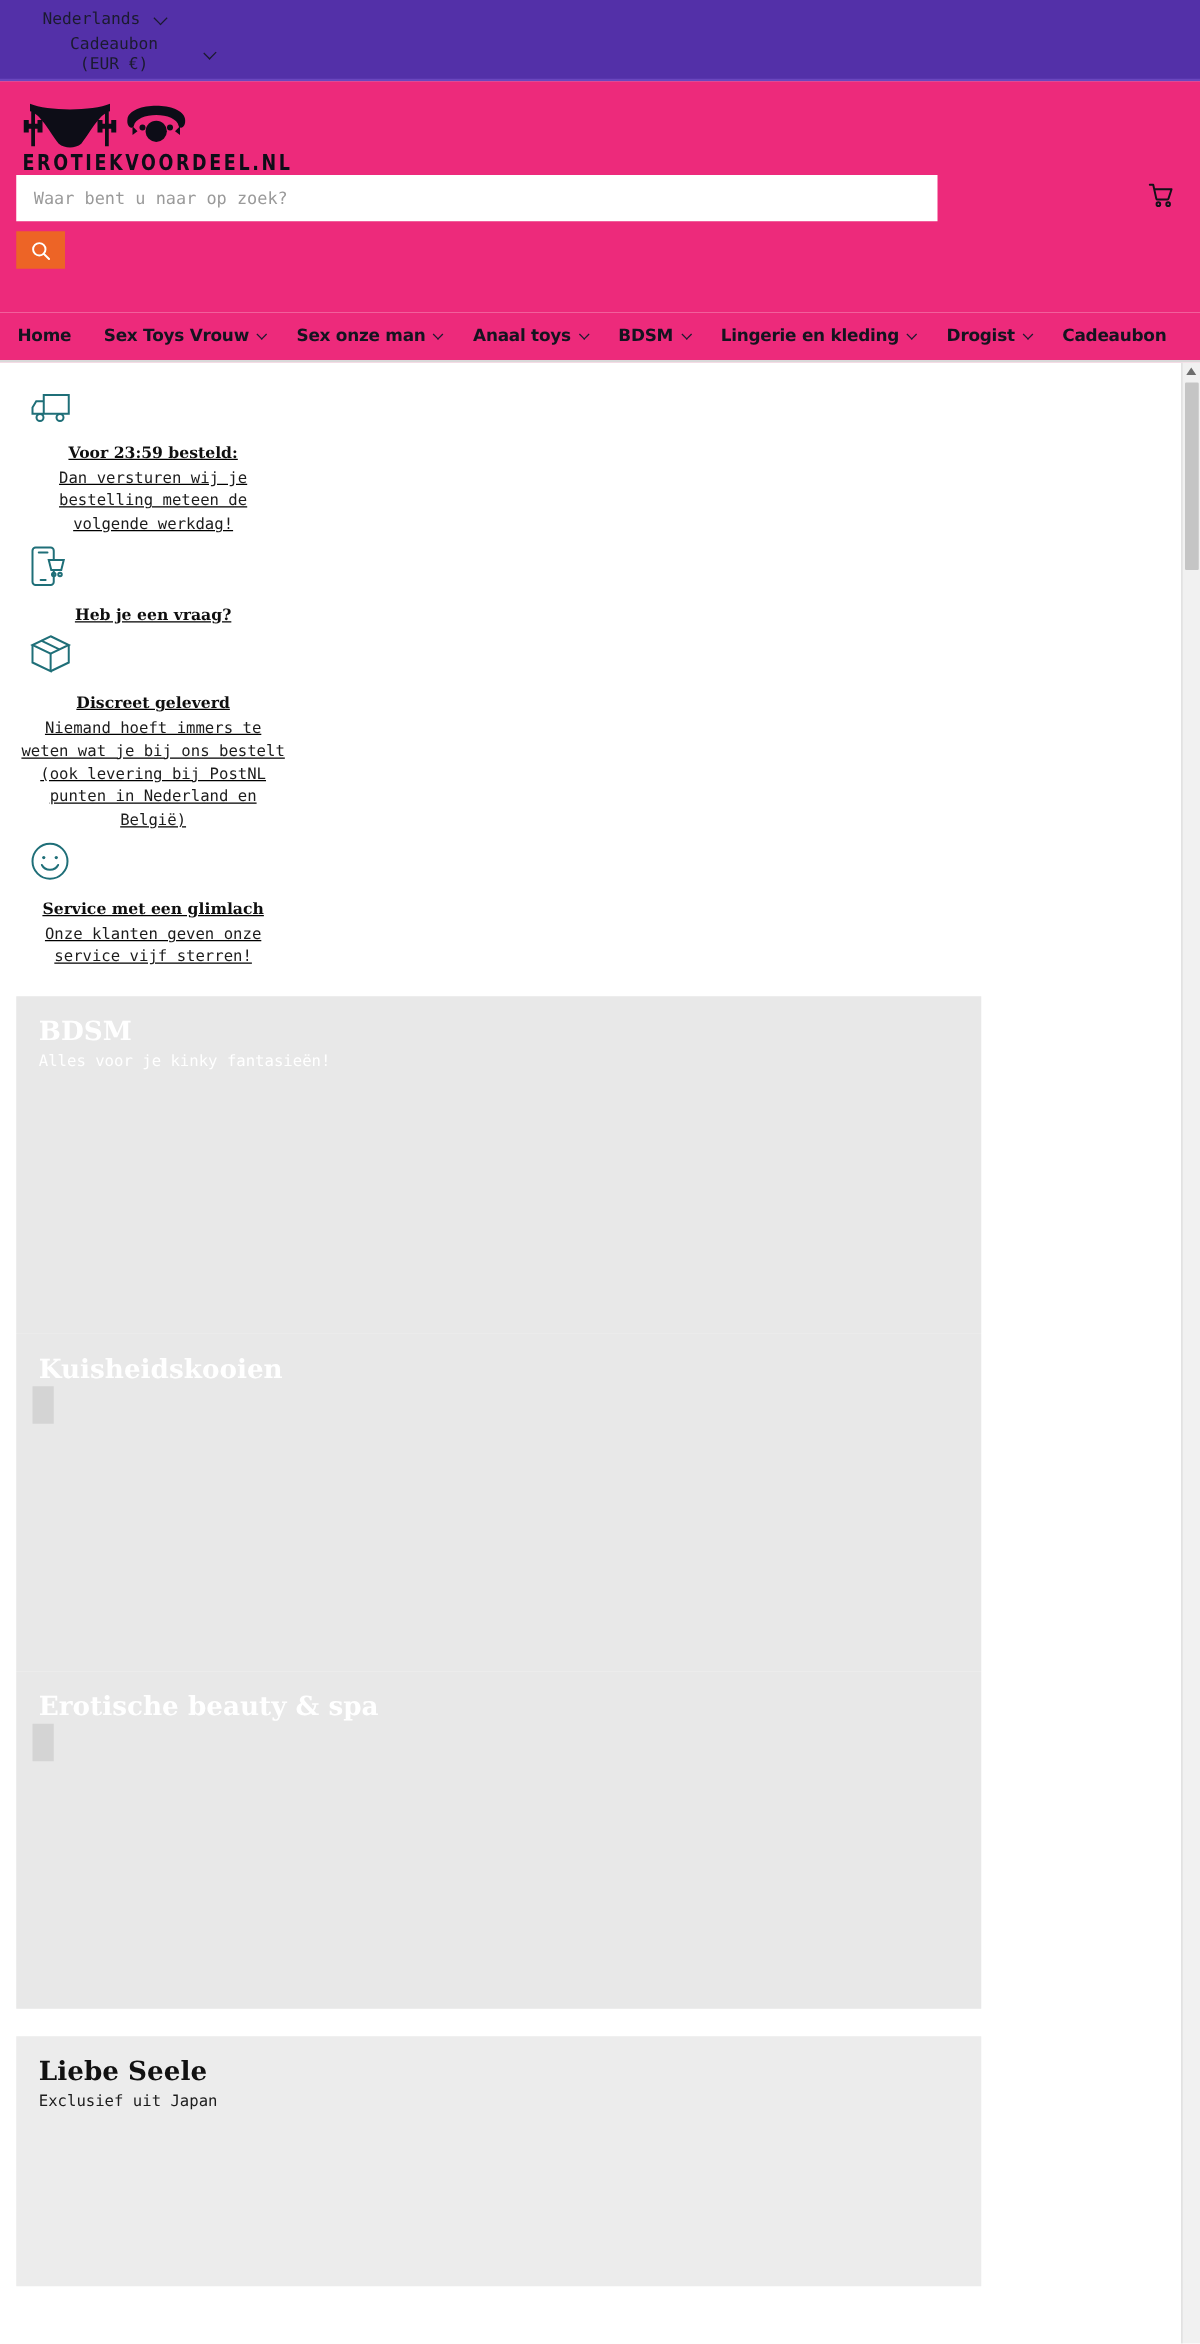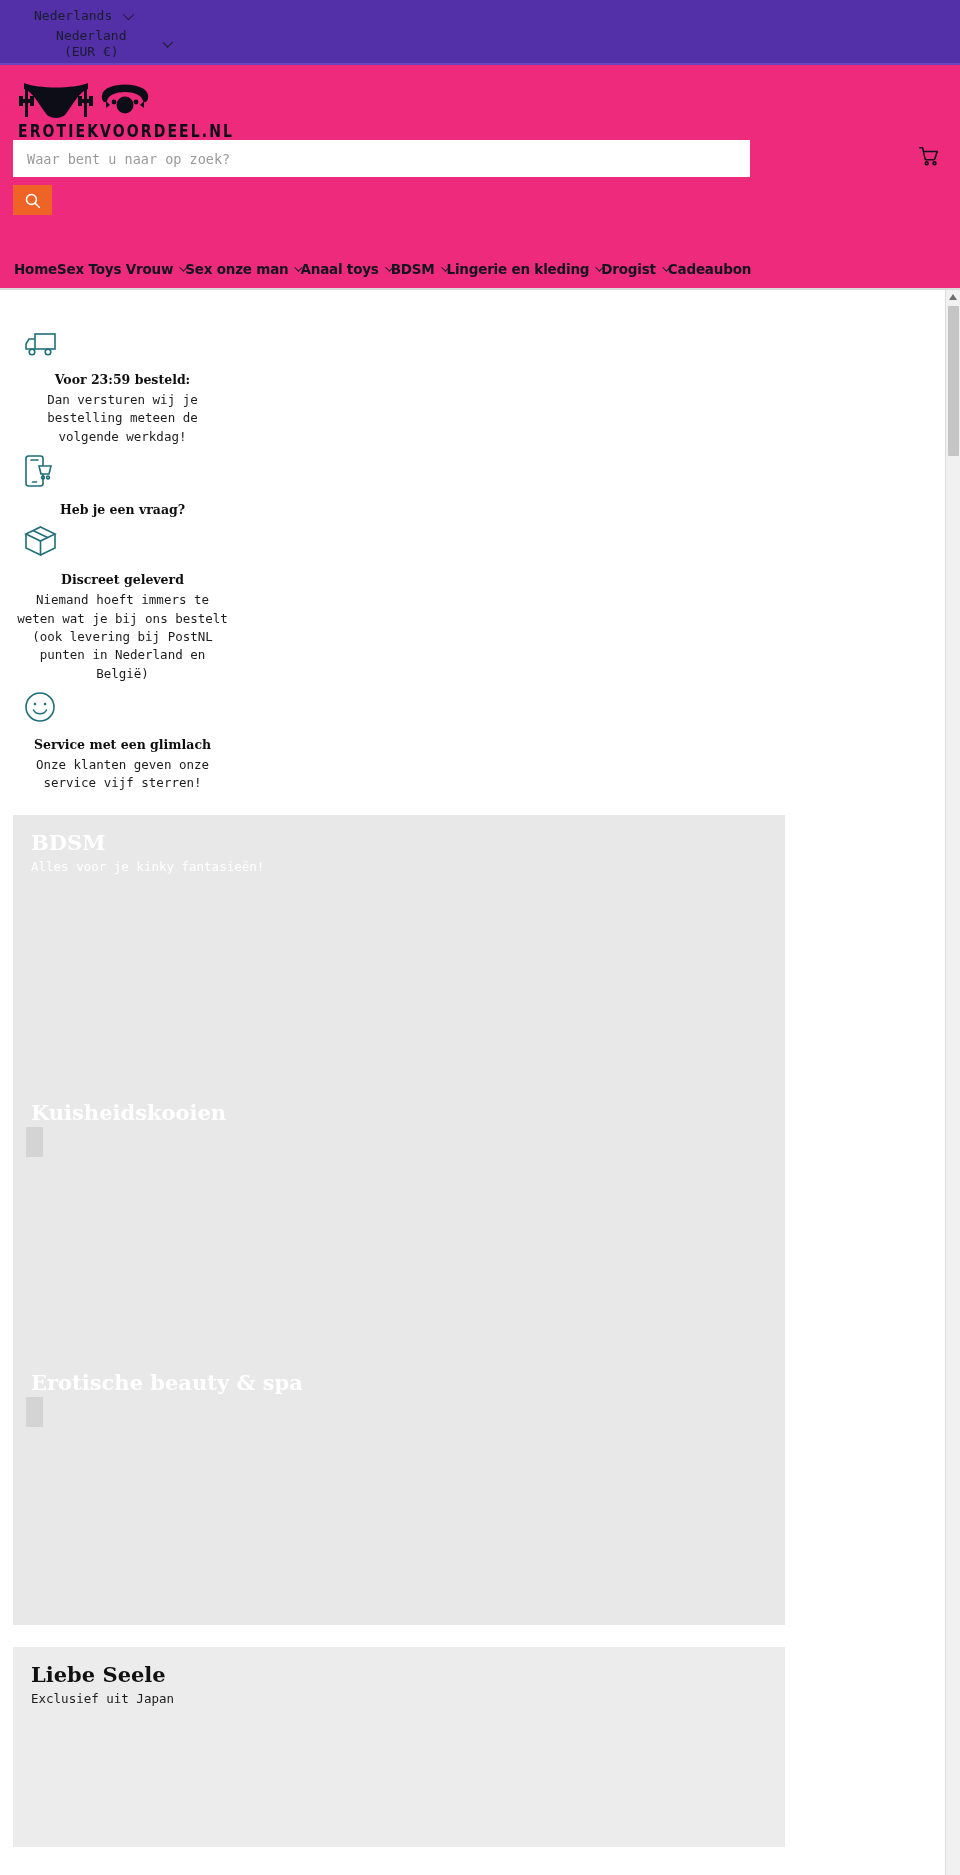--- a/index.html
+++ b/index.html
@@ -117,20 +117,21 @@
     cursor: pointer;
   }
 
   
   .nav {
     background: #ed2a7b;
     height: 40px;
     display: flex;
     align-items: center;
     padding-left: 14px;
+    gap: 26px;
     border-bottom: 2px solid #d9d9d9;
   }
   .nav-item {
     display: flex;
     align-items: center;
     gap: 6px;
     color: #14141f;
     font-family: "DejaVu Sans", sans-serif;
     font-weight: bold;
     font-size: 13.5px;
@@ -170,21 +171,21 @@
   .scroll-thumb {
     position: absolute;
     left: 2px; top: 16px;
     width: 11px;
     height: 150px;
     background: #c5c5c5;
     border-radius: 1px;
   }
 
   
-  .usps { padding: 40px 0 0 0; width: 245px; }
+  .usps { padding: 22px 0 0 0; width: 245px; text-decoration: underline; }
   .usp { margin-bottom: 8px; }
   .usp-icon { margin-left: 24px; margin-bottom: 10px; }
   .usp-title {
     font-family: "DejaVu Serif", serif;
     font-weight: bold;
     font-size: 12.5px;
     color: #0f0f0f;
     text-align: center;
     margin-bottom: 4px;
   }
@@ -233,21 +234,21 @@
 </style>
 </head>
 <body>
 
 <div class="topbar">
   <div class="lang-select">
     <span>Nederlands</span>
     <span class="chev"></span>
   </div>
   <div class="country-select">
-    <span class="ctext">Nederland (EUR €)</span>
+    <span class="ctext">Cadeaubon (EUR €)</span>
     <span class="chev"></span>
   </div>
 </div>
 
 <div class="header">
 
   <div class="logo">
     <svg class="logo-mark" width="152" height="42" viewBox="0 0 152 42">
 
       <path d="M6 6 C 20 12, 56 12, 70 6 L 70 12 C 62 14, 56 26, 47 38 C 42 42, 34 42, 29 38 C 20 26, 14 14, 6 12 Z" fill="#0d0d17"></path>

